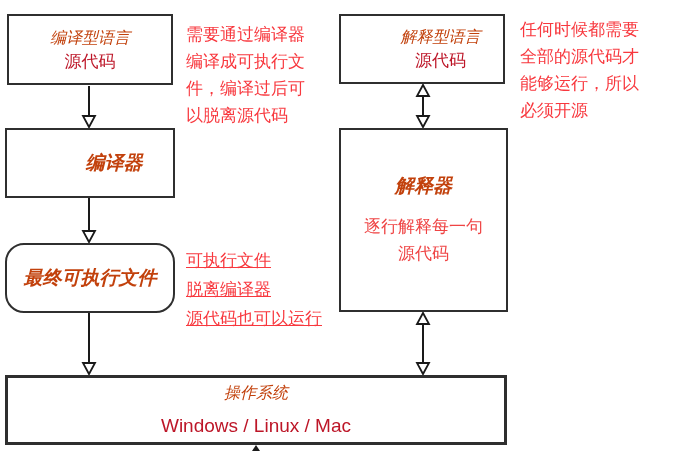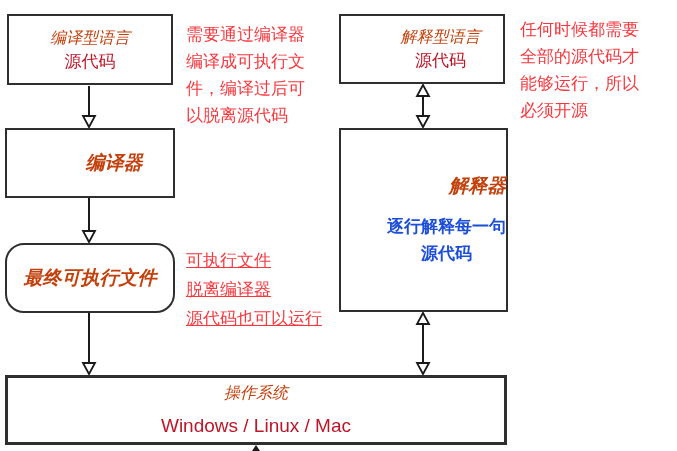--- a/index.html
+++ b/index.html
@@ -40,27 +40,27 @@
     font-size: 19px;
     line-height: 26px;
     font-weight: 700;
   }
   .box-sub {
     font-size: 17px;
     line-height: 24px;
     white-space: pre-line;
   }
   .red-dark   { color: #bd1628; }
-  .red-mid    { color: #1d4ed8; font-weight: bold; }
+  .red-mid    { color: #ef4444; }
 
   #box-src-l      { left: 7px;   top: 14px;  width: 166px; height: 71px;  gap: 0px; }
   #box-compiler   { left: 5px;   top: 128px; width: 170px; height: 70px; padding-left: 48px; }
   #box-exec       { left: 5px;   top: 243px; width: 170px; height: 70px; border-radius: 19px; }
   #box-src-r      { left: 339px; top: 14px;  width: 166px; height: 70px; padding-left: 37px; }
-  #box-interp     { left: 339px; top: 128px; width: 169px; height: 184px; gap: 14px; align-items: flex-end; }
+  #box-interp     { left: 339px; top: 128px; width: 169px; height: 184px; gap: 14px; }
   #box-interp .box-sub { line-height: 27px; }
   #box-os         { left: 5px;   top: 375px; width: 502px; height: 70px; border-width: 3px; gap: 8px; }
   #box-os .box-sub { font-size: 19px; line-height: 26px; }
 
   .note {
     position: absolute;
     font-size: 17px;
     line-height: 27px;
     font-weight: 400;
     white-space: pre-line;

